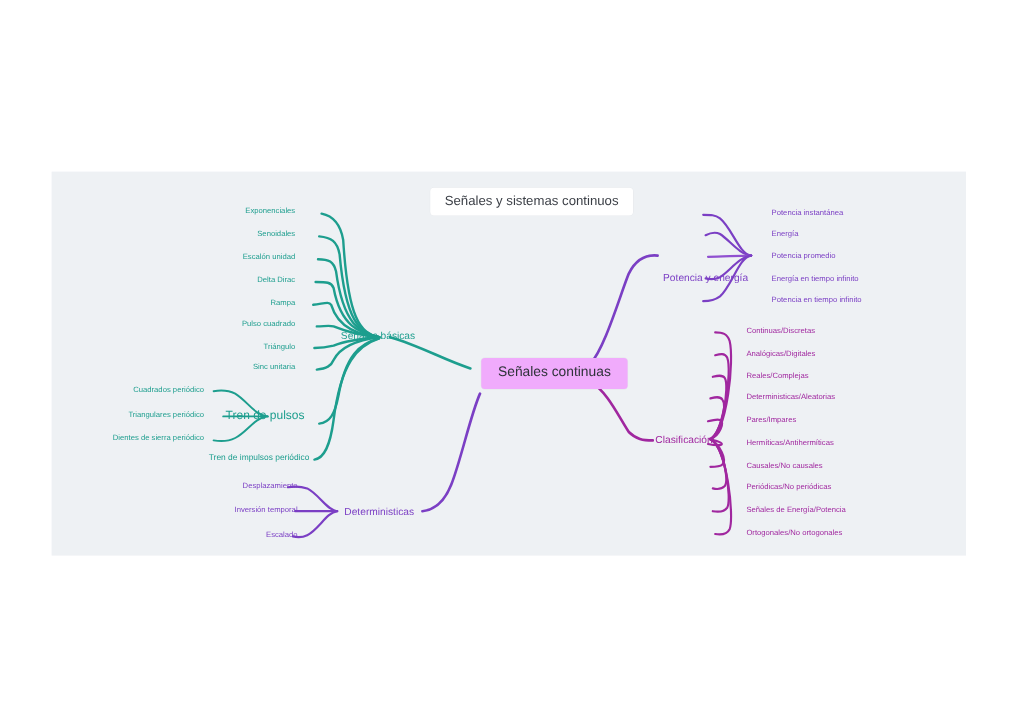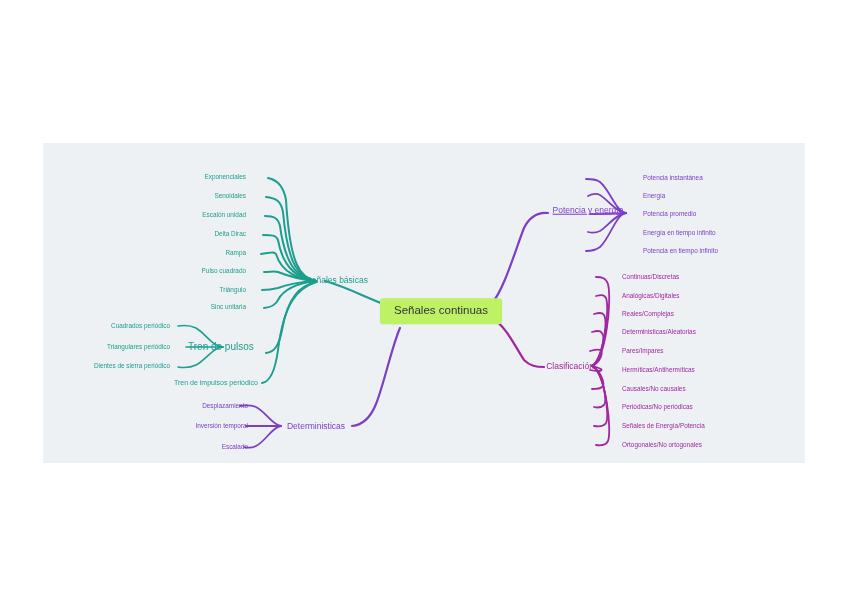--- a/index.html
+++ b/index.html
@@ -39,27 +39,28 @@
   .node-title {
     background: #ffffff;
     color: #3b3f46;
     font-size: 11px;
     padding: 6px 12px;
     border-radius: 3px;
     transform: translate(-50%, -50%);
     box-shadow: 0 0 0 0.5px rgba(0,0,0,0.03);
   }
   .node-root {
-    background: #bef264;
+    background: #f0abfc;
     color: #2f333a;
     font-size: 11.5px;
     padding: 7px 14px;
     border-radius: 3px;
     transform: translate(-50%, -50%);
     box-shadow: 0 0 0 0.5px rgba(0,0,0,0.03);
+    margin-left: 21px;
   }
   .node-branch {
     font-size: 8.5px;
     transform: translate(-50%, -50%);
     padding: 1px 2px;
   }
   .node-leaf {
     font-size: 6.4px;
     transform: translate(-50%, -50%);
     padding: 1px 2px;
@@ -119,24 +120,25 @@
       <path d="M592 366 C 600 361, 606 338, 602 333 C 600 330, 596 331, 592 332" stroke="#a0279f" stroke-width="1.8"></path>
       <path d="M592 366 C 600 363, 604 352, 600 350 C 598 349, 594 350, 590 351" stroke="#a0279f" stroke-width="1.8"></path>
       <path d="M592 366 C 600 368, 604 370, 600 371 C 598 371, 594 371, 590 370" stroke="#a0279f" stroke-width="1.8"></path>
       <path d="M592 366 C 600 370, 606 384, 602 387 C 600 389, 596 389, 592 389" stroke="#a0279f" stroke-width="1.8"></path>
       <path d="M592 366 C 602 371, 608 400, 604 405 C 602 407, 598 408, 594 407" stroke="#a0279f" stroke-width="1.8"></path>
       <path d="M592 366 C 604 372, 610 416, 606 423 C 604 426, 600 427, 594 426" stroke="#a0279f" stroke-width="1.8"></path>
       <path d="M592 366 C 606 372, 612 432, 608 441 C 606 445, 602 446, 596 445" stroke="#a0279f" stroke-width="1.8"></path>
     </g>
   </svg>
 
+  <div class="node node-title" style="left:443px; top:168px;">Señales y sistemas continuos</div>
 
   <div class="node node-root" style="left:441px; top:311px;">Señales continuas</div>
 
-  <div class="node node-branch teal" style="left:337px; top:280px;">Señales básicas</div>
+  <div class="node node-branch teal" style="left:315px; top:280px;">Señales básicas</div>
   <div class="node node-leaf teal leaf-left" style="left:248px; top:177px;">Exponenciales</div>
   <div class="node node-leaf teal leaf-left" style="left:248px; top:196px;">Senoidales</div>
   <div class="node node-leaf teal leaf-left" style="left:248px; top:215px;">Escalón unidad</div>
   <div class="node node-leaf teal leaf-left" style="left:248px; top:234px;">Delta Dirac</div>
   <div class="node node-leaf teal leaf-left" style="left:248px; top:253px;">Rampa</div>
   <div class="node node-leaf teal leaf-left" style="left:248px; top:271px;">Pulso cuadrado</div>
   <div class="node node-leaf teal leaf-left" style="left:248px; top:290px;">Triángulo</div>
   <div class="node node-leaf teal leaf-left" style="left:248px; top:307px;">Sinc unitaria</div>
 
   <div class="node node-leaf teal leaf-right" style="left:186px; top:347px; font-size:10px;">Tren de pulsos</div>
@@ -144,21 +146,21 @@
   <div class="node node-leaf teal leaf-left" style="left:172px; top:347px;">Triangulares periódico</div>
   <div class="node node-leaf teal leaf-left" style="left:172px; top:366px;">Dientes de sierra periódico</div>
 
   <div class="node node-leaf teal leaf-right" style="left:172px; top:382px; font-size:7px;">Tren de impulsos periódico</div>
 
   <div class="node node-branch purple" style="left:316px; top:426px;">Deterministicas</div>
   <div class="node node-leaf purple leaf-left" style="left:250px; top:406px;">Desplazamiento</div>
   <div class="node node-leaf purple leaf-left" style="left:250px; top:426px;">Inversión temporal</div>
   <div class="node node-leaf purple leaf-left" style="left:250px; top:447px;">Escalado</div>
 
-  <div class="node node-branch purple" style="left:588px; top:210px;text-decoration:underline;">Potencia y energía</div>
+  <div class="node node-branch purple" style="left:588px; top:231px;">Potencia y energía</div>
   <div class="node node-leaf purple leaf-right" style="left:641px; top:178px;">Potencia instantánea</div>
   <div class="node node-leaf purple leaf-right" style="left:641px; top:196px;">Energía</div>
   <div class="node node-leaf purple leaf-right" style="left:641px; top:214px;">Potencia promedio</div>
   <div class="node node-leaf purple leaf-right" style="left:641px; top:233px;">Energía en tiempo infinito</div>
   <div class="node node-leaf purple leaf-right" style="left:641px; top:251px;">Potencia en tiempo infinito</div>
 
   <div class="node node-branch magenta" style="left:553px; top:366px;margin-left:17px;">Clasificación</div>
   <div class="node node-leaf magenta leaf-right" style="left:620px; top:277px;">Continuas/Discretas</div>
   <div class="node node-leaf magenta leaf-right" style="left:620px; top:296px;">Analógicas/Digitales</div>
   <div class="node node-leaf magenta leaf-right" style="left:620px; top:314px;">Reales/Complejas</div>

